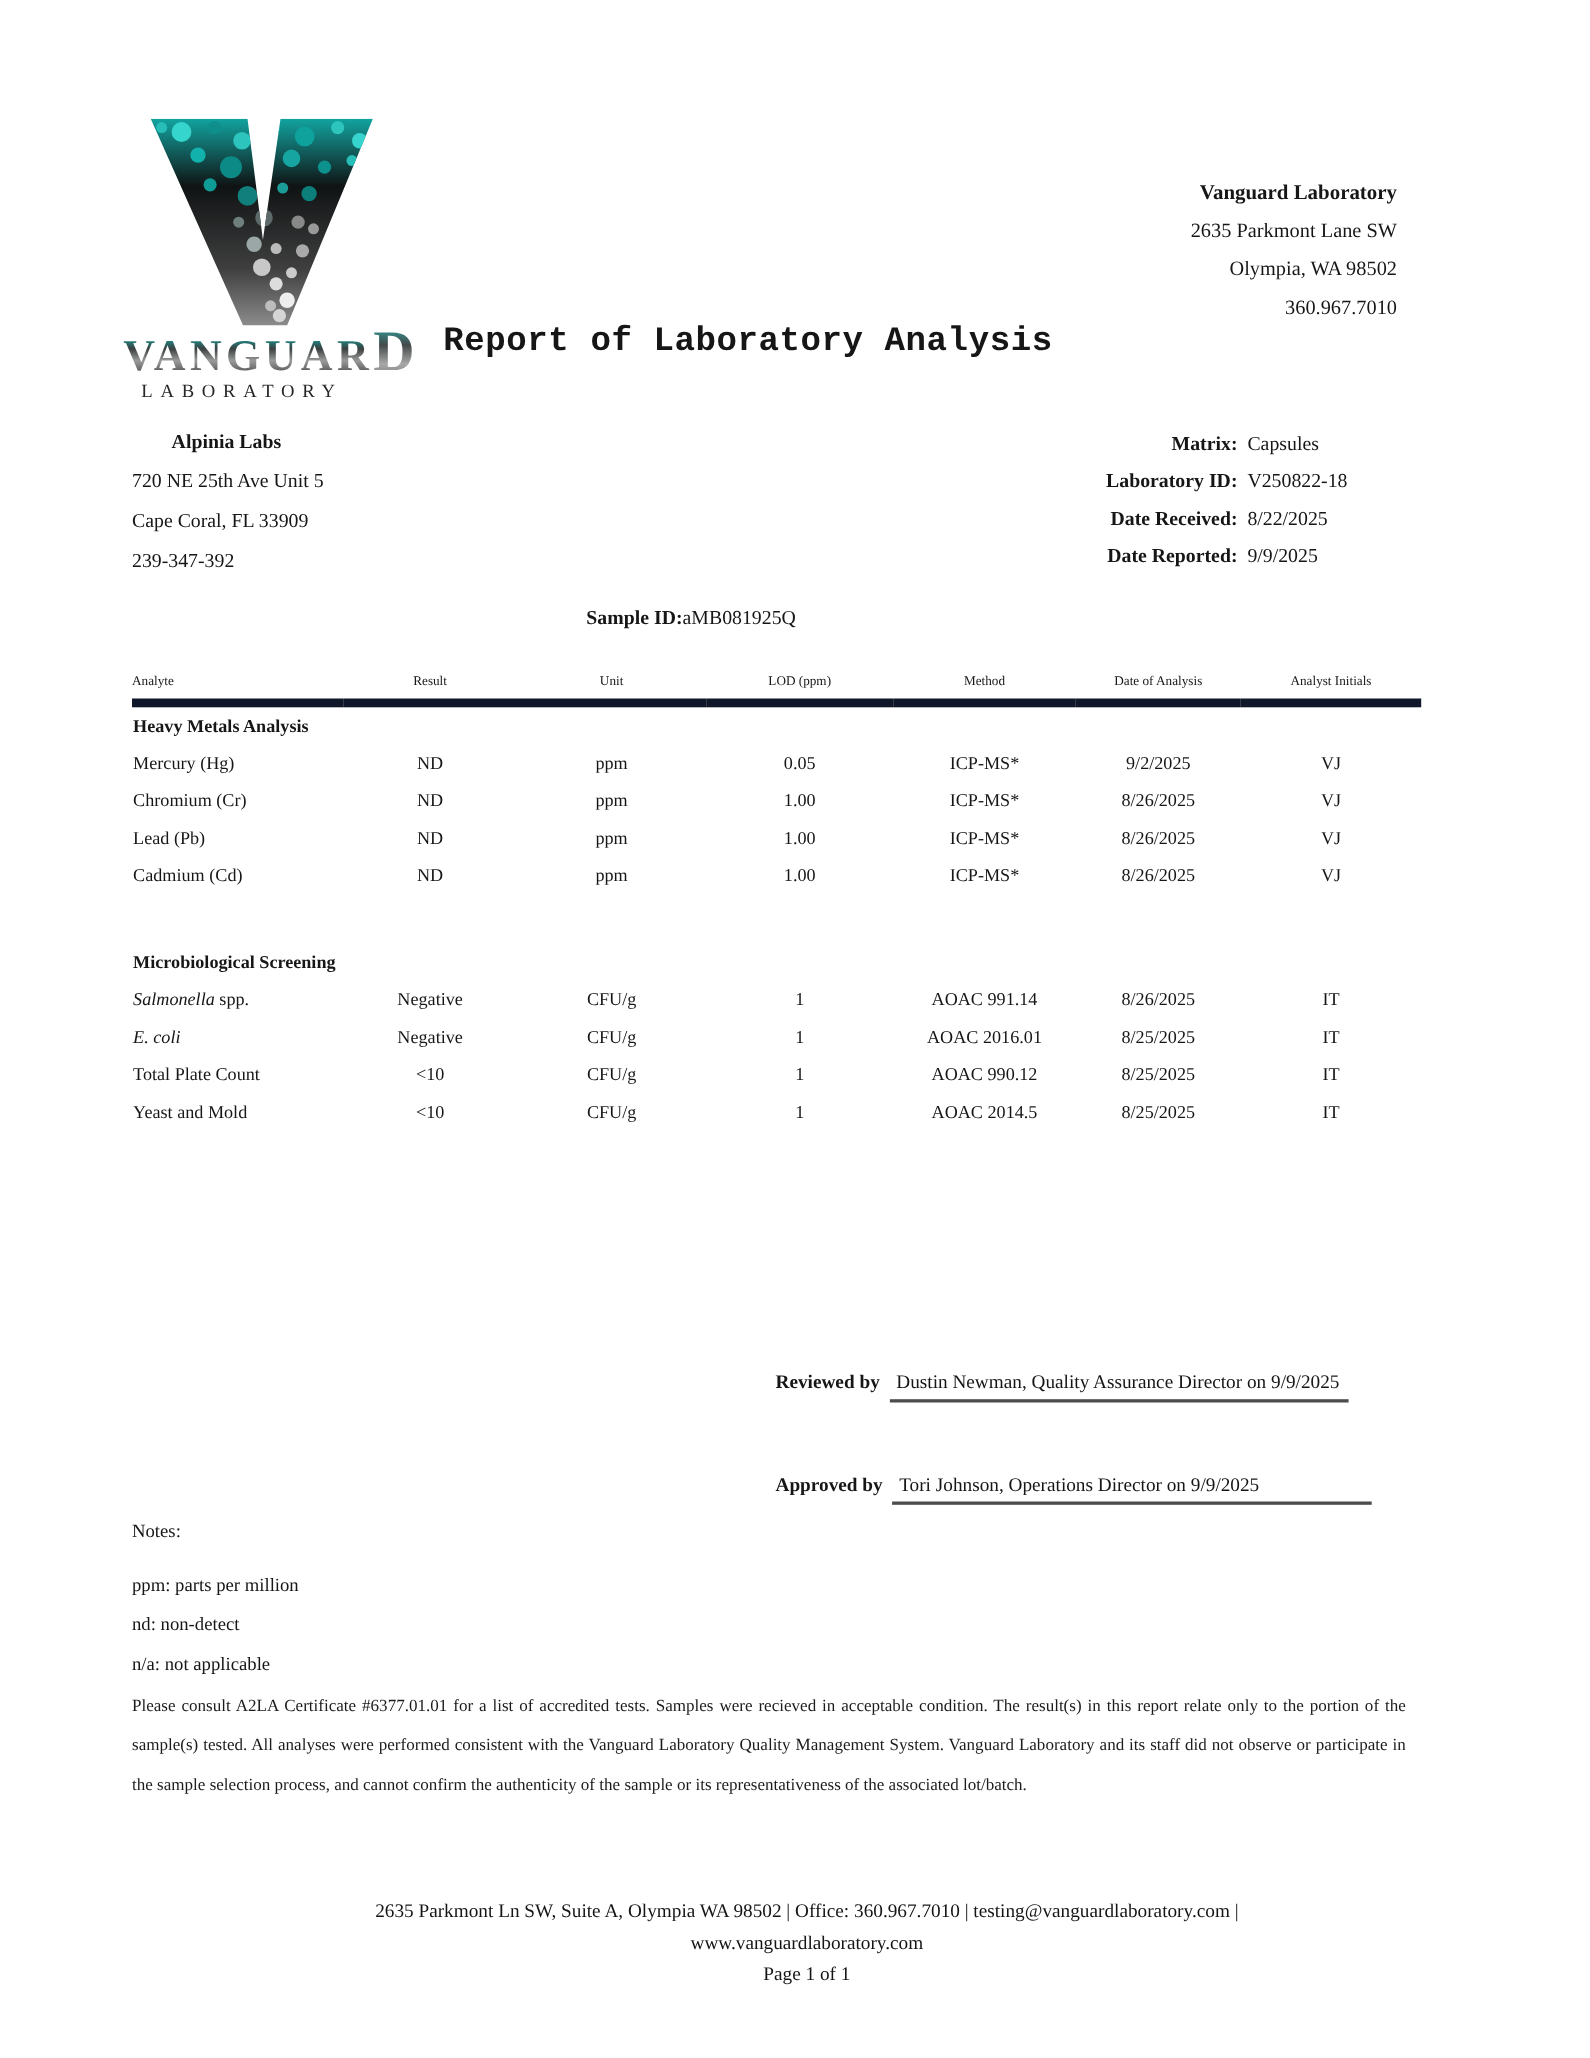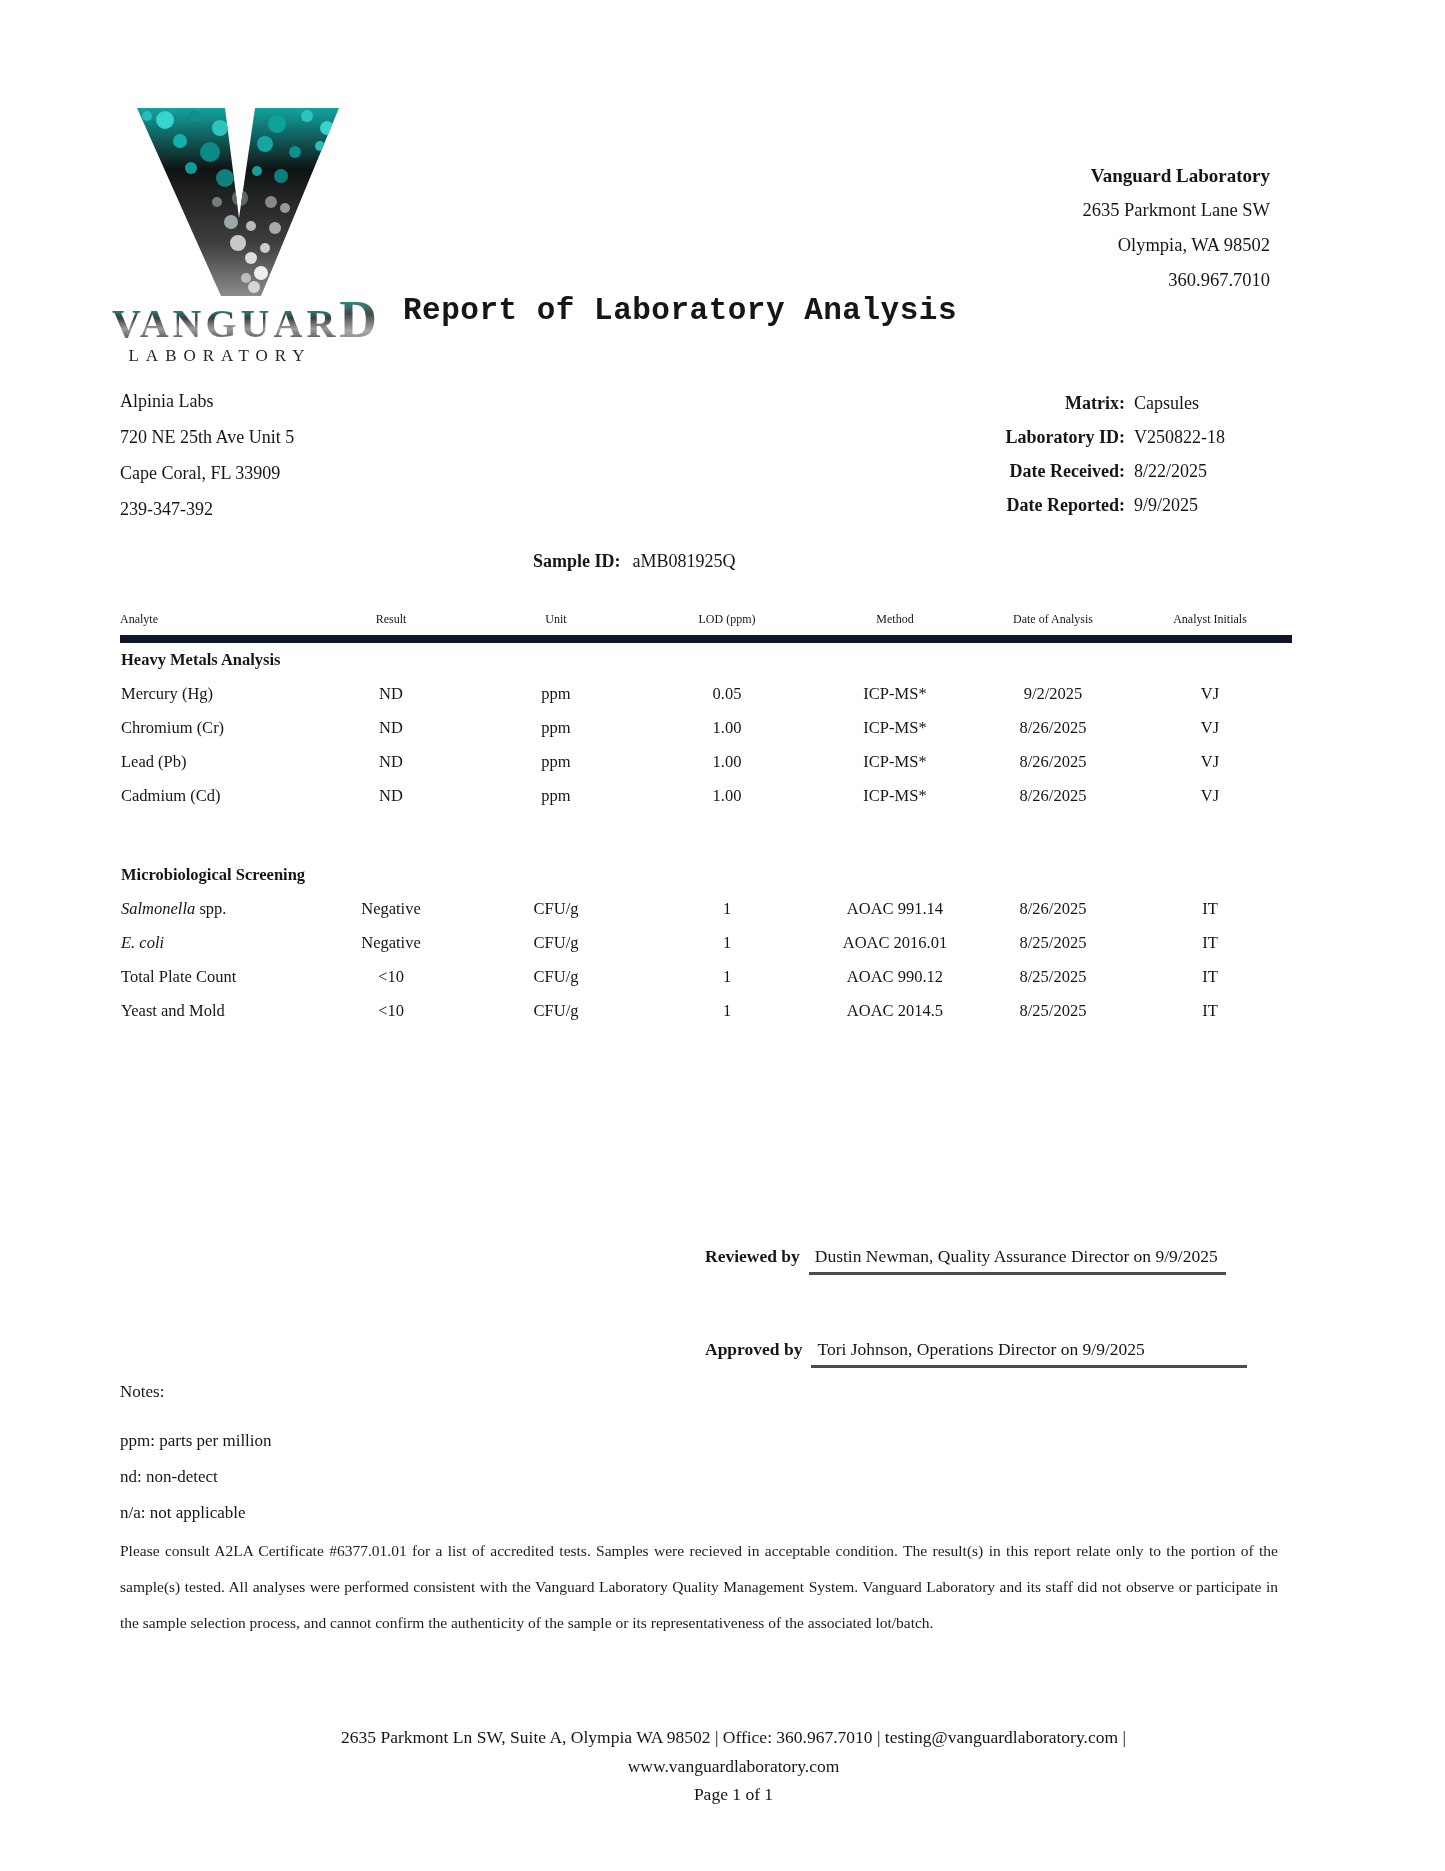--- a/index.html
+++ b/index.html
@@ -35,29 +35,29 @@
   
   .lab-header{position:absolute;right:175px;top:158px;text-align:right;font-size:18.5px;line-height:35px;}
   .lab-header .lab-name{font-weight:bold;font-size:19px;}
   
   .report-title{
     position:absolute;left:380px;top:293px;width:600px;text-align:center;
     font-size:31px;font-weight:bold;letter-spacing:0.5px;font-family:Liberation Mono, monospace;
   }
   
   .client{position:absolute;left:120px;top:383px;font-size:18px;line-height:36px;}
-  .client .client-name{font-weight:normal;}
+  .client .client-name{font-weight:bold;margin-left:36px;}
   
   .meta{position:absolute;left:875px;top:388px;font-size:18px;}
   .meta-row{display:flex;height:34px;line-height:30px;}
   .meta-label{width:250px;text-align:right;font-weight:bold;}
   .meta-value{padding-left:9px;}
   
   .sample{position:absolute;left:533px;top:551px;font-size:18px;}
-  .sample b{margin-right:12px;}
+  .sample b{margin-right:0;}
   
   .results{position:absolute;left:120px;top:608px;width:1172px;border-collapse:collapse;table-layout:fixed;font-size:17px;}
   .results th{
     font-weight:normal;font-size:12px;text-align:center;vertical-align:bottom;
     padding:4px 0 8px 0;border-bottom:8px solid #0f172a;
   }
   .results th.analyte{text-align:left;}
   .results td{height:32px;vertical-align:middle;text-align:center;font-size:16.5px;}
   .results td.analyte{text-align:left;}
   .results .section-row td{font-weight:bold;font-size:16.5px;text-align:left;height:32px;}

